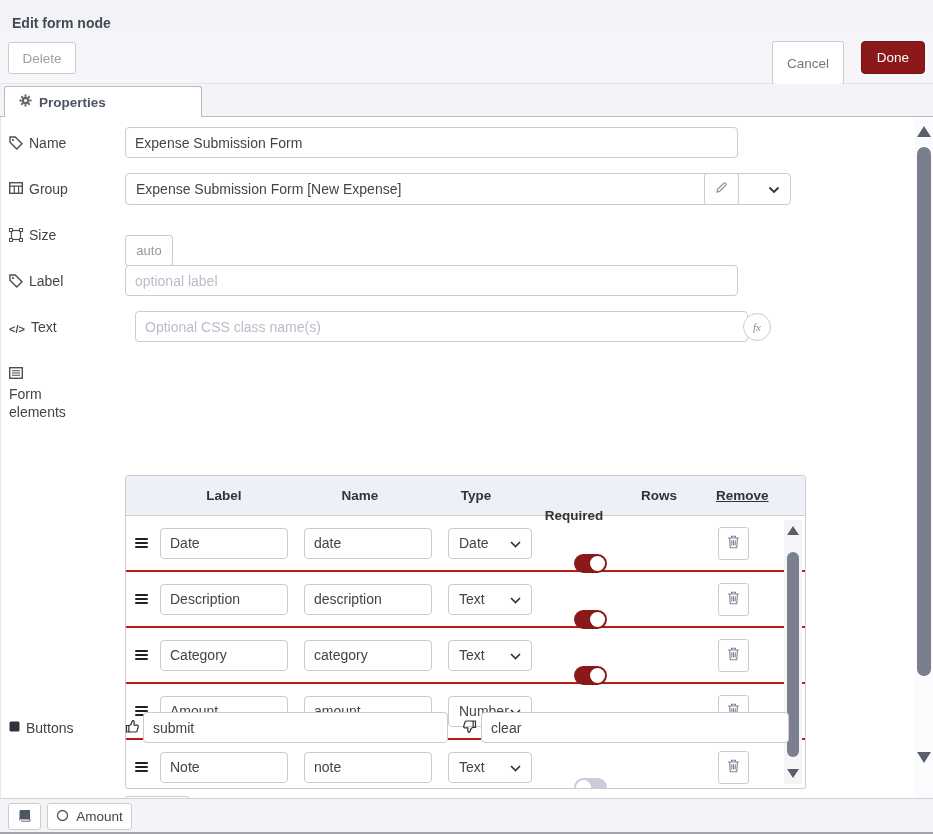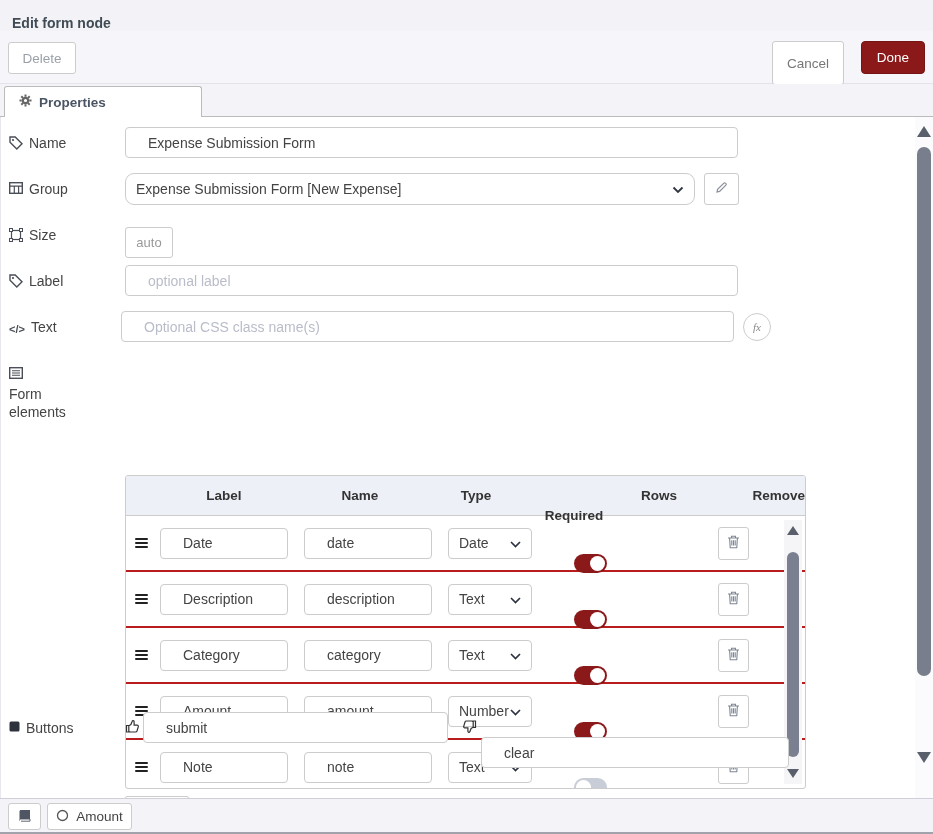--- a/index.html
+++ b/index.html
@@ -31,21 +31,21 @@
     background:#fff;display:flex;align-items:center;justify-content:center;cursor:pointer;box-sizing:border-box;}
   .hdr-iconbtn.active{background:#e1e1e8;}
   
   .content{position:absolute;left:0;top:117px;width:915px;height:681px;background:#fff;
     border-left:1px solid #e7e7ed;box-sizing:border-box;}
   .form-row{position:absolute;left:0;width:915px;}
   .row-label{position:absolute;left:8px;top:7px;width:104px;display:flex;align-items:flex-start;
     gap:6px;font-size:14px;color:#444;line-height:18px;flex-wrap:wrap;}
   .row-label .ic{display:inline-flex;margin-top:2px;color:#4a4f57;}
   .tinput{border:1px solid #ccc;border-radius:4px;height:31px;font-size:14px;color:#444;
-    padding:0 22px;box-sizing:border-box;font-family:inherit;background:#fff;position:absolute;}
+    padding:0 9px;box-sizing:border-box;font-family:inherit;background:#fff;position:absolute;}
   .tinput::placeholder{color:#b9bdc9;}
   .select-box{position:absolute;border:1px solid #ccc;border-radius:4px;height:32px;background:#fff;
     display:flex;align-items:center;justify-content:space-between;padding:0 10px;font-size:14px;color:#444;
     box-sizing:border-box;cursor:pointer;}
   .sq-btn{position:absolute;border:1px solid #ccc;border-radius:3px;background:#fff;box-sizing:border-box;
     display:flex;align-items:center;justify-content:center;cursor:pointer;}
   .fx-btn{position:absolute;width:28px;height:28px;border:1px solid #ccc;border-radius:50%;background:#fff;
     box-sizing:border-box;display:flex;align-items:center;justify-content:center;cursor:pointer;
     font-size:11px;color:#888;font-style:italic;font-family:"Liberation Serif","DejaVu Serif",serif;}
   
@@ -173,21 +173,21 @@
   <div class="form-row" style="top:56px;height:40px;">
     <div class="row-label">
       <span class="ic">
         <svg width="14" height="12" viewBox="0 0 14 12">
             <rect x="0.7" y="0.7" width="12.6" height="10.6" fill="none" stroke="#4a4f57" stroke-width="1.4"></rect>
             <path d="M1 4.2h12M5.3 4.2v7M9.6 4.2v7" stroke="#4a4f57" stroke-width="1.2"></path>
           </svg>
       </span>
       <span>Group</span>
     </div>
-    <div class="select-box" style="left:124px;top:0;width:570px;border-radius:9px;">
+    <div class="select-box" style="left:124px;top:0;width:666px;">
       <span>Expense Submission Form [New Expense]</span>
       <span>
         <svg width="12" height="8" viewBox="0 0 12 8">
             <path d="M1.5 1.5L6 6l4.5-4.5" fill="none" stroke="#2e3440" stroke-width="1.8"></path>
           </svg>
       </span>
     </div>
     <div class="sq-btn" style="left:703px;top:0;width:35px;height:32px;">
       <span>
         <svg width="13" height="13" viewBox="0 0 13 13">
@@ -203,42 +203,42 @@
         <svg width="14" height="14" viewBox="0 0 14 14">
             <rect x="2.5" y="2.5" width="9" height="9" fill="none" stroke="#4a4f57" stroke-width="1.2"></rect>
             <rect x="0.5" y="0.5" width="3" height="3" fill="#fff" stroke="#4a4f57"></rect>
             <rect x="10.5" y="0.5" width="3" height="3" fill="#fff" stroke="#4a4f57"></rect>
             <rect x="0.5" y="10.5" width="3" height="3" fill="#fff" stroke="#4a4f57"></rect>
             <rect x="10.5" y="10.5" width="3" height="3" fill="#fff" stroke="#4a4f57"></rect>
           </svg>
       </span>
       <span>Size</span>
     </div>
-    <div class="sq-btn" style="left:124px;top:8px;width:48px;height:31px;font-size:13px;color:#999;">auto</div>
+    <div class="sq-btn" style="left:124px;top:16px;width:48px;height:31px;font-size:13px;color:#999;">auto</div>
   </div>
 
   <div class="form-row" style="top:148px;height:40px;">
     <div class="row-label">
       <span class="ic">
         <svg width="14" height="14" viewBox="0 0 14 14">
             <path d="M1 1h5.2L13 7.8 7.8 13 1 6.2z" fill="none" stroke="#4a4f57" stroke-width="1.4"></path>
             <circle cx="4" cy="4" r="1.1" fill="#4a4f57"></circle>
           </svg>
       </span>
       <span>Label</span>
     </div>
     <input class="tinput" style="left: 124px; top: 0px; width: 613px;" placeholder="optional label">
   </div>
 
   <div class="form-row" style="top:194px;height:40px;">
     <div class="row-label">
       <span class="ic" style="font-size:11px;font-weight:bold;color:#4a4f57;">&lt;/&gt;</span>
       <span>Text</span>
     </div>
-    <input class="tinput" style="left: 120px; top: 0px; width: 613px;" placeholder="Optional CSS class name(s)">
+    <input class="tinput" style="left: 134px; top: 0px; width: 613px;" placeholder="Optional CSS class name(s)">
     <div class="fx-btn" style="left:742px;top:2px;">
       <span>fx</span>
     </div>
   </div>
 
   <div class="form-row" style="top:241px;height:40px;">
     <div class="row-label" style="width:90px;">
       <span class="ic">
         <svg width="14" height="12" viewBox="0 0 14 12">
             <rect x="0.7" y="0.7" width="12.6" height="10.6" fill="none" stroke="#4a4f57" stroke-width="1.4"></rect>
@@ -250,21 +250,21 @@
   </div>
 
   <div class="el-table">
     <div class="el-head">
       <div class="c-handle"></div>
       <div class="c-label hc">Label</div>
       <div class="c-name hc">Name</div>
       <div class="c-type hc">Type</div>
       <div class="c-req hc">Required</div>
       <div class="c-rows hc">Rows</div>
-      <div class="c-remove hc" style="text-align:right;padding-left:22px;">Remove</div>
+      <div class="c-remove hc" style="text-align:left;padding-left:22px;text-decoration:underline;">Remove</div>
     </div>
     <div>
   <div class="el-row">
     <div class="c-handle">
       <span class="drag-handle">
               <i></i>
               <i></i>
               <i></i>
             </span>
     </div>
@@ -490,21 +490,21 @@
       <svg width="15" height="15" viewBox="0 0 15 15" fill="none" stroke="#333" stroke-width="1.2">
           <path d="M1.5 6.5h2.3V13H1.5zM3.8 12.3l1.2.7h5.6c.8 0 1.2-.4 1.4-1l1.3-4.3c.2-.8-.3-1.5-1.1-1.5H9.1V2.7C9.1 1.6 7.6 1.2 7.2 2.3L5.9 5.5 3.8 6.8z"></path>
         </svg>
     </span>
     <input class="tinput" style="left: 142px; top: 0px; width: 305px;" value="submit">
     <span class="ic" style="position:absolute;left:461px;top:7px;">
       <svg width="15" height="15" viewBox="0 0 15 15" fill="none" stroke="#333" stroke-width="1.2" style="transform:scale(-1,-1);">
           <path d="M1.5 6.5h2.3V13H1.5zM3.8 12.3l1.2.7h5.6c.8 0 1.2-.4 1.4-1l1.3-4.3c.2-.8-.3-1.5-1.1-1.5H9.1V2.7C9.1 1.6 7.6 1.2 7.2 2.3L5.9 5.5 3.8 6.8z"></path>
         </svg>
     </span>
-    <input class="tinput" style="left: 480px; top: 0px; width: 308px; margin-top: 25px;" value="clear">
+    <input class="tinput" style="left: 480px; top: 0px; width: 308px;" value="clear">
   </div>
 
 </div>
 
 <div class="main-scroll">
   <div class="tri-up-m"></div>
   <div class="main-thumb"></div>
   <div class="tri-down-m"></div>
 </div>
 

